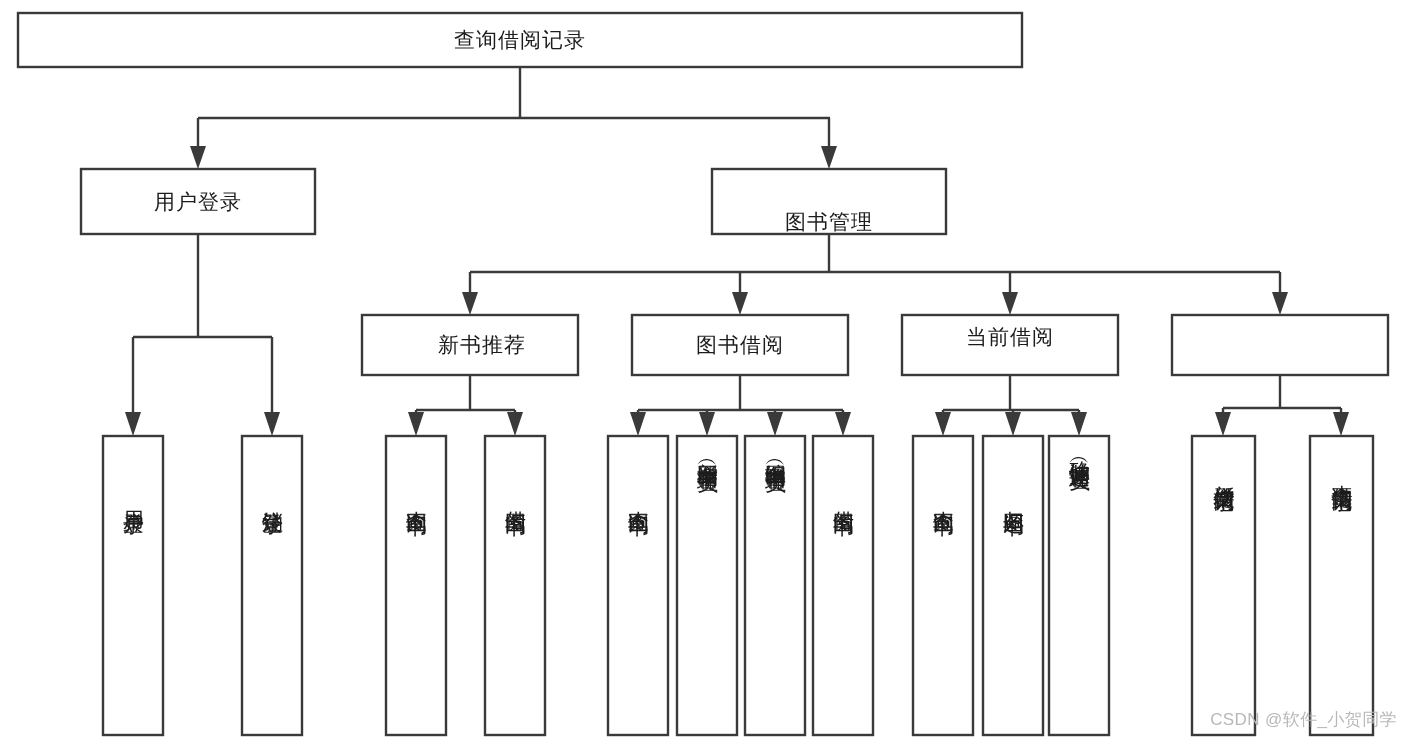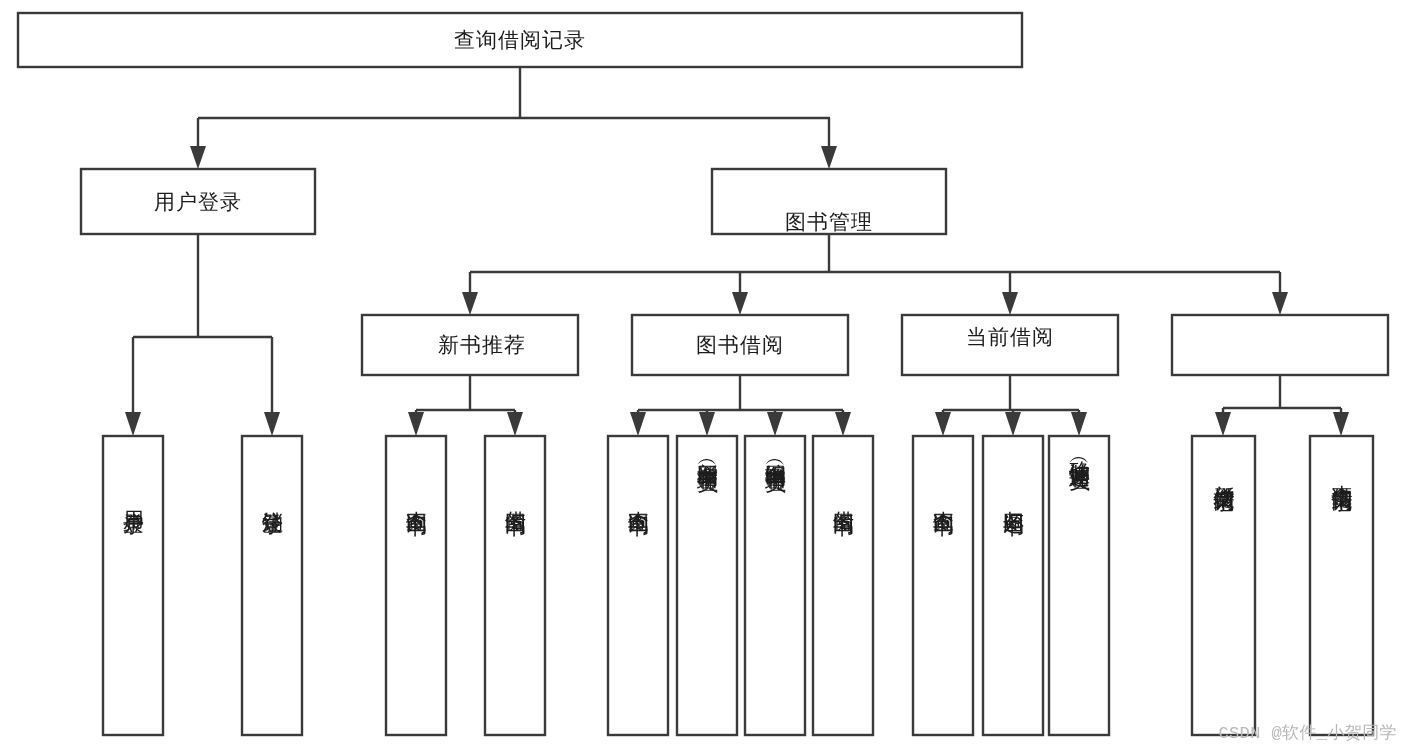--- a/index.html
+++ b/index.html
@@ -71,22 +71,22 @@
   .hlabel-text {
     font-family: "Liberation Sans", "DejaVu Sans", sans-serif;
     font-size: 21px;
     color: #1c1c1c;
     letter-spacing: 1px;
     white-space: nowrap;
   }
   #watermark {
     position: absolute;
     right: 8px;
-    bottom: 3px;
-    font-family: Liberation Mono, monospace;
+    bottom: 16px;
+    font-family: Liberation Sans, sans-serif;
     font-size: 17px;
     color: #b8b8b8;
     letter-spacing: 0.4px;
     white-space: nowrap;
     user-select: none;
   }
 </style>
 </head>
 <body>
 

